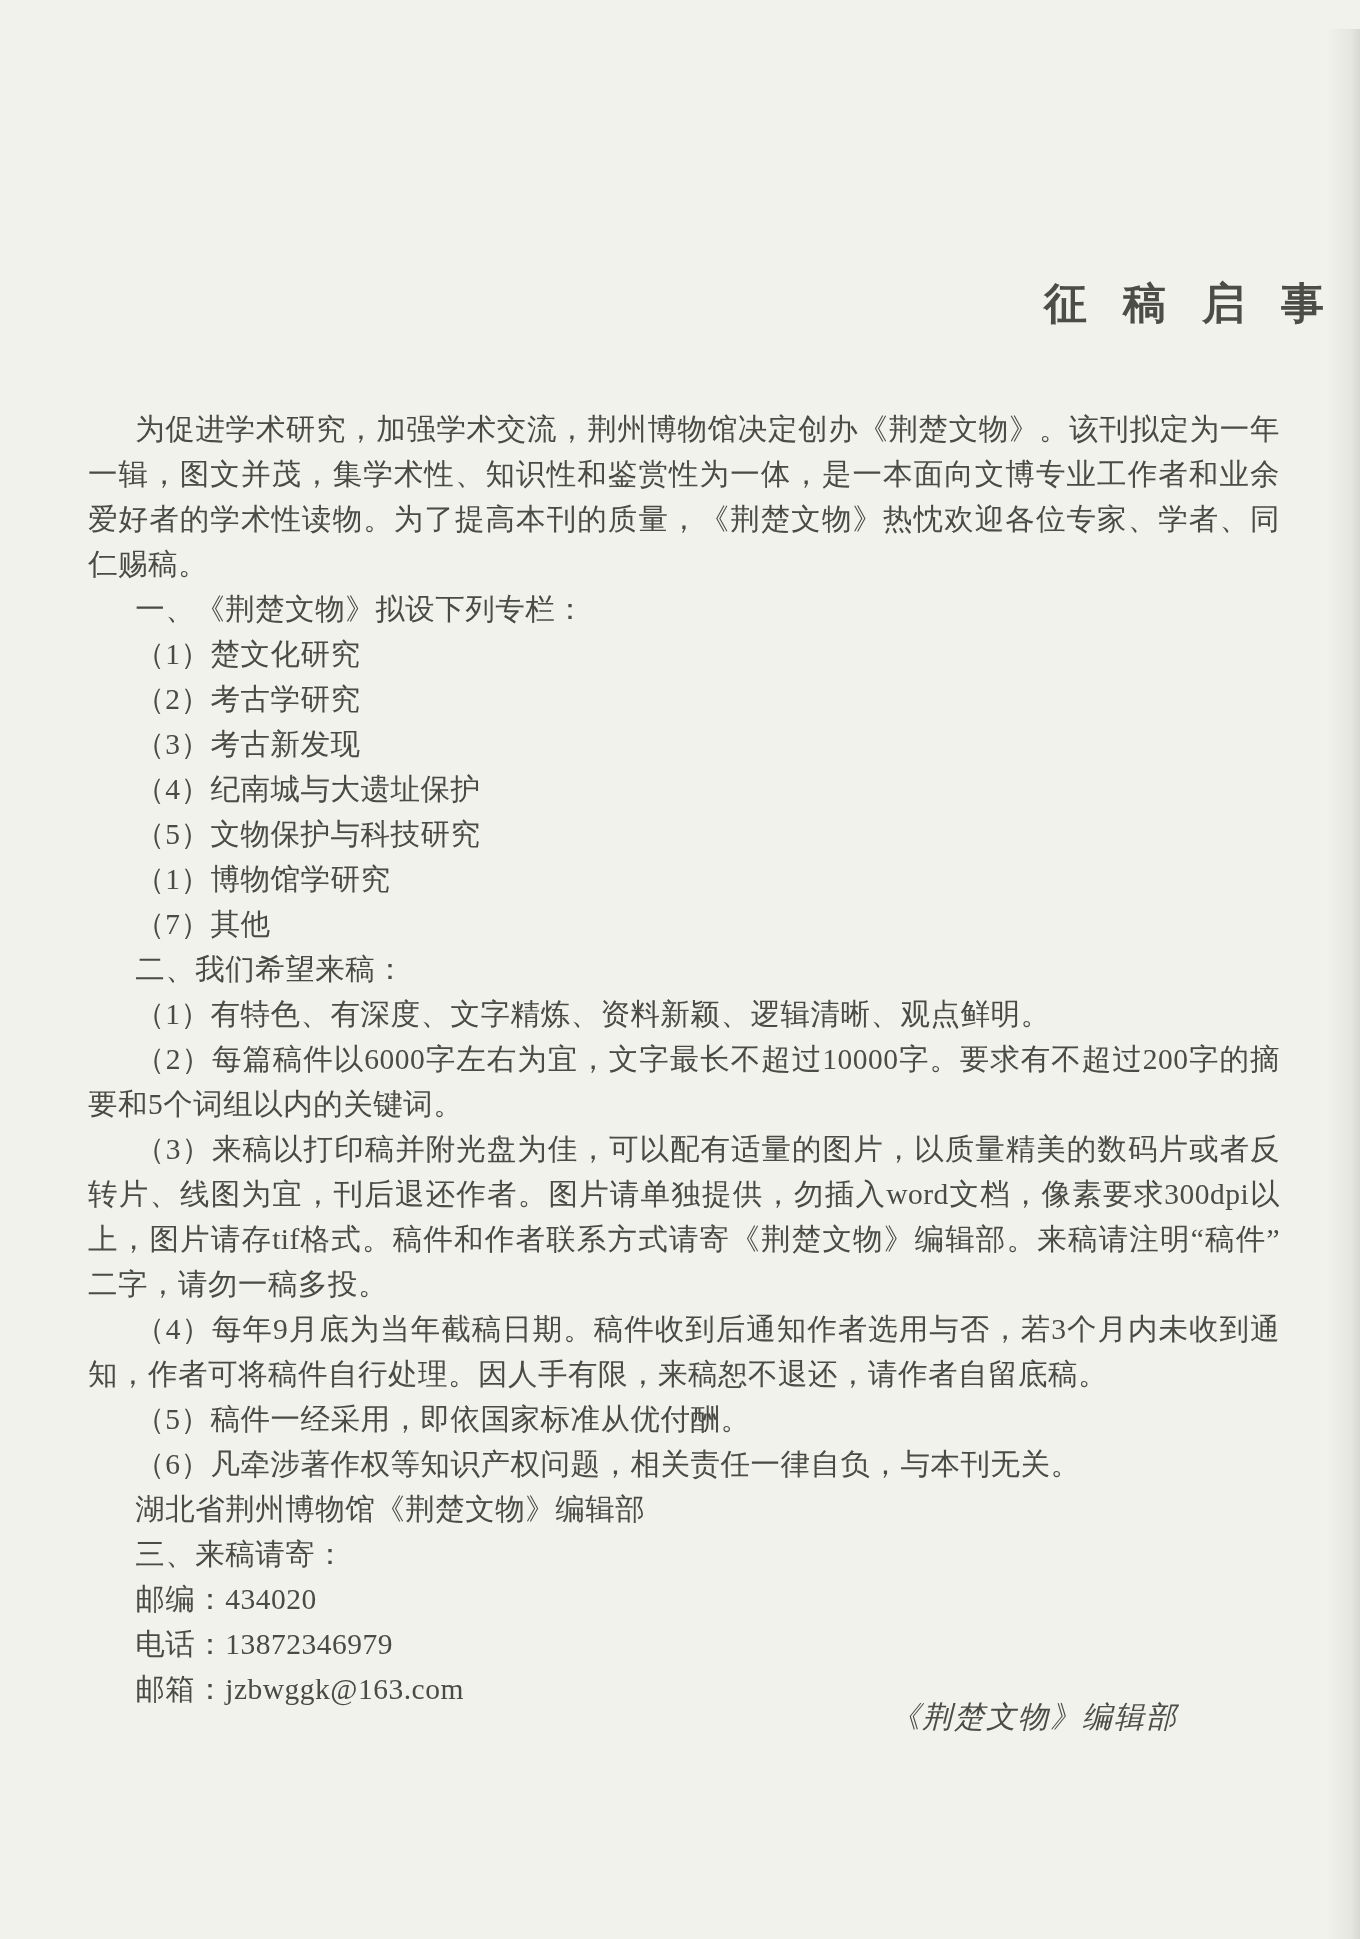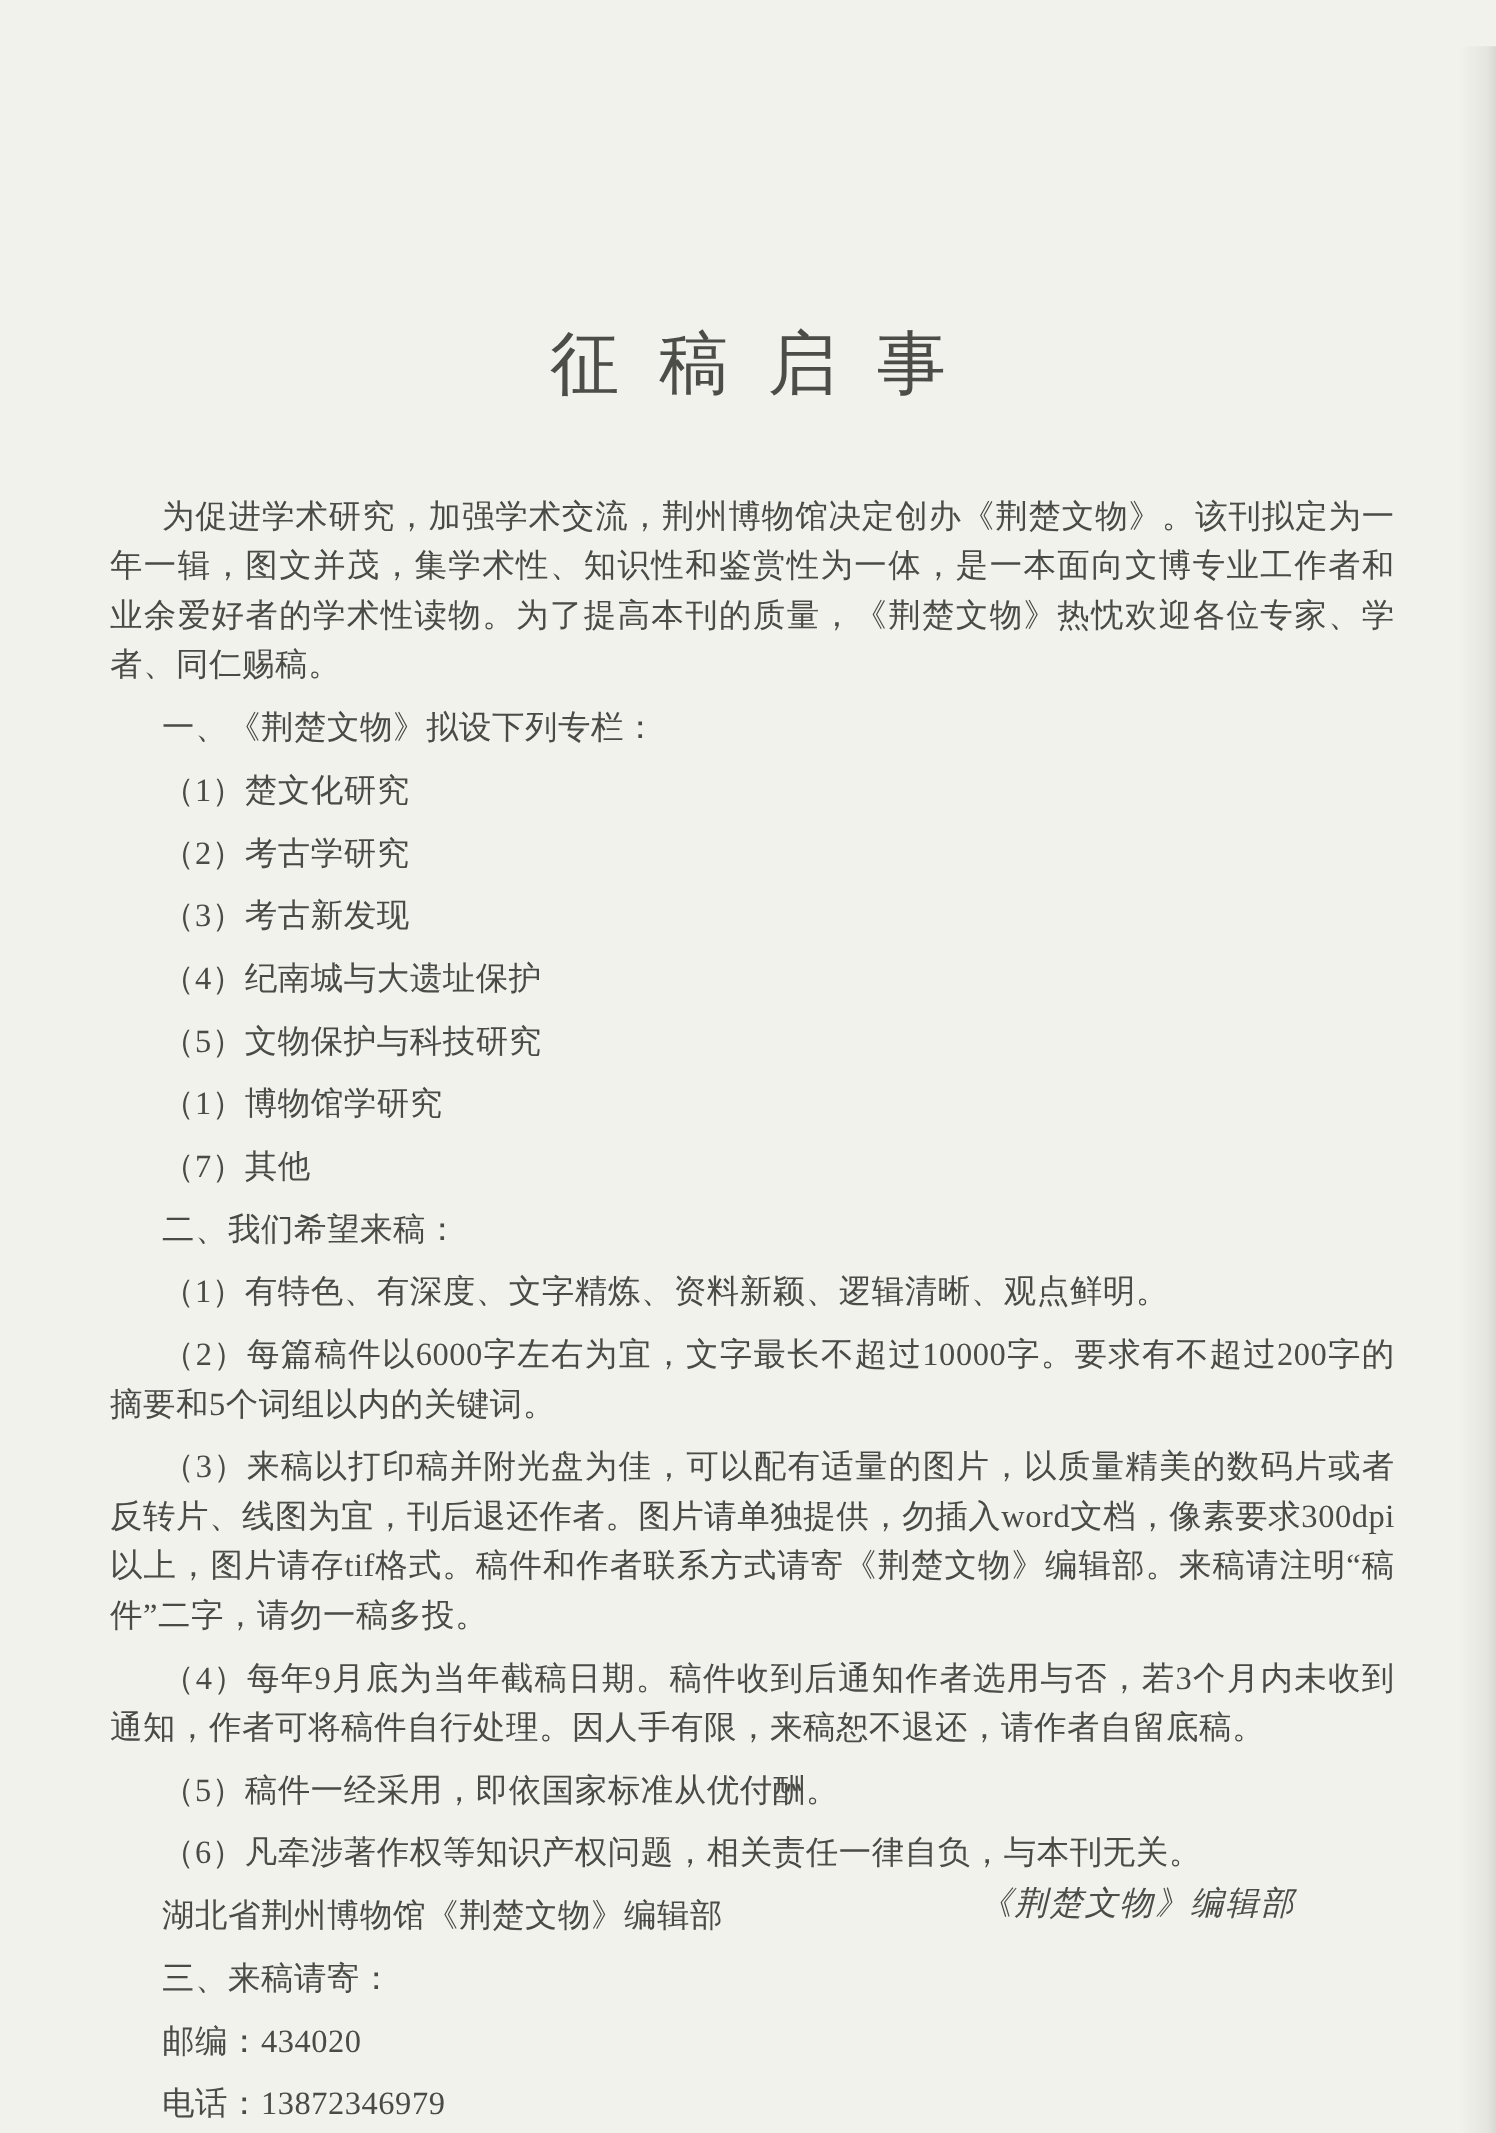--- a/index.html
+++ b/index.html
@@ -18,36 +18,36 @@
     position: relative;
     width: 1360px;
     height: 1939px;
     background:
       linear-gradient(to right, rgba(0,0,0,0) 97.5%, rgba(120,120,115,0.10) 99.4%, rgba(100,100,95,0.18) 100%),
       linear-gradient(to bottom, rgba(0,0,0,0) 98.5%, rgba(120,120,115,0.08) 100%),
       #f2f2ed;
   }
   .doc-title {
     padding-top: 246px;
-    text-align: center;
-    font-size: 63px;
-    font-weight: normal;
+    text-align: right;
+    font-size: 43px;
+    font-weight: bold;
     letter-spacing: 36px;
     text-indent: 36px; 
     color: #4c4c48;
   }
   .content {
     margin: 74px 80px 0 88px;
     font-size: 29.5px;
     line-height: 45px;
     text-align: justify;
     letter-spacing: 0.5px;
   }
   .content p {
-    margin: 12px;
+    margin: 0;
     text-indent: 1.6em;
   }
   .signature {
     position: absolute;
     top: 1668px;
     left: 890px;
     font-size: 30px;
     font-style: italic;
     letter-spacing: 2px;
     color: #4c4c48;

